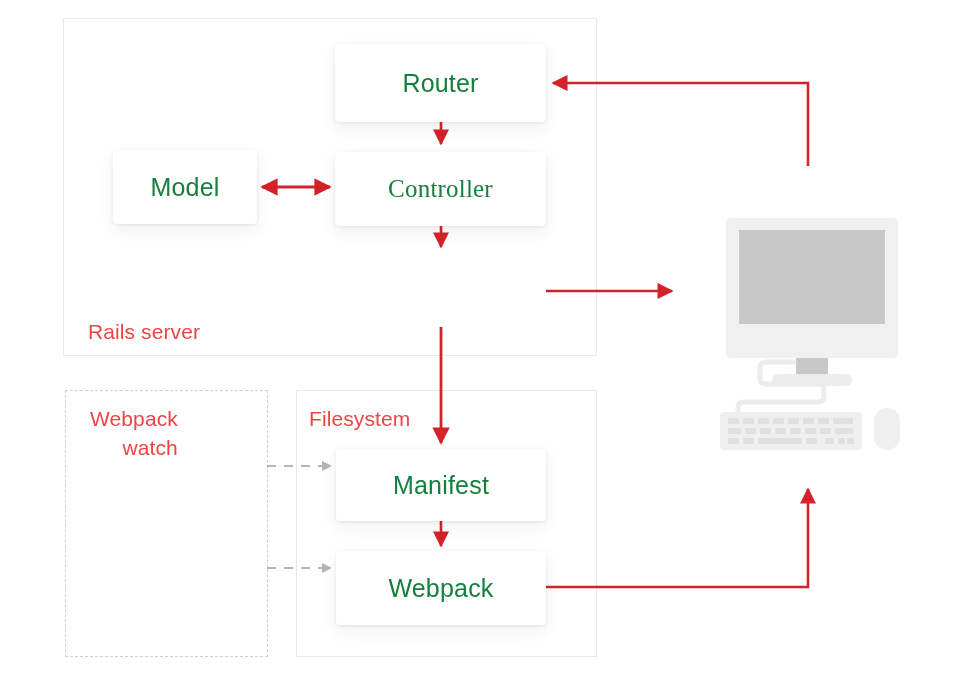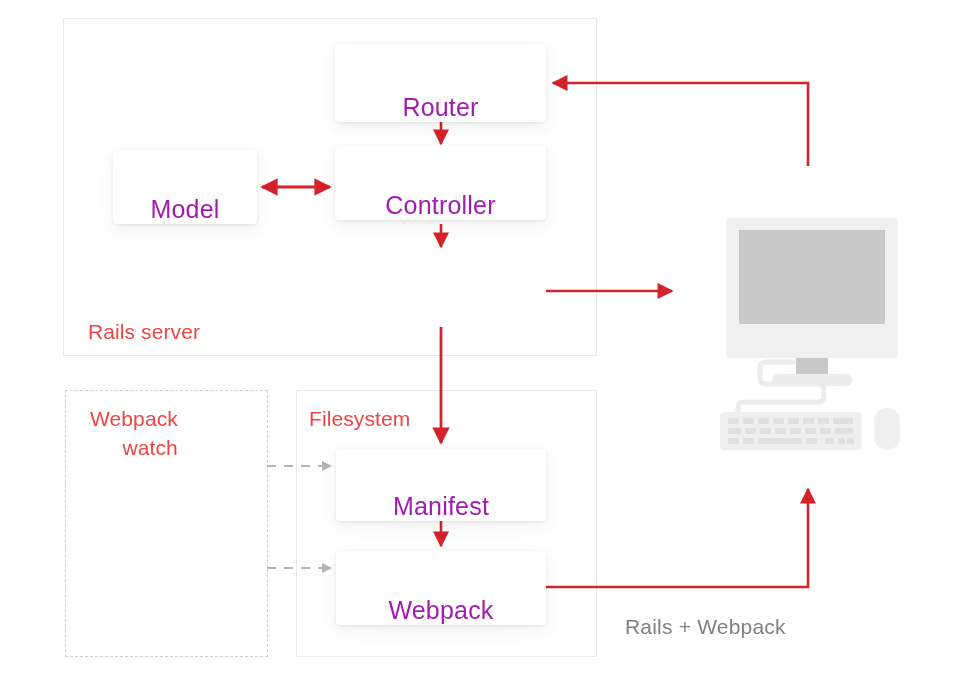--- a/index.html
+++ b/index.html
@@ -55,31 +55,31 @@
 
   
   .node {
     position: absolute;
     box-sizing: border-box;
     background: #ffffff;
     border-radius: 4px;
     box-shadow: 0 1px 3px rgba(60,60,70,0.10),
                 0 6px 16px rgba(60,60,70,0.07);
     display: flex;
-    align-items: flex-end;
+    align-items: center;
     justify-content: center;
-    color: #a21caf;
+    color: #15803d;
     font-size: 25px;
     font-weight: 400;
     letter-spacing: 0.2px;
   }
 
   #node-router     { left: 335px; top: 44px;  width: 211px; height: 78px; }
   #node-model      { left: 113px; top: 150px; width: 144px; height: 74px; }
-  #node-controller { left: 335px; top: 146px; width: 211px; height: 74px; }
+  #node-controller { left: 335px; top: 152px; width: 211px; height: 74px; font-family: Liberation Serif, serif; }
   #node-view       { left: 335px; top: 253px; width: 211px; height: 74px; }
   #node-manifest   { left: 336px; top: 449px; width: 210px; height: 72px; }
   #node-assets     { left: 336px; top: 551px; width: 210px; height: 74px; }
 
   
   #connectors {
     position: absolute;
     left: 0; top: 0;
     width: 960px;
     height: 680px;
@@ -205,15 +205,14 @@
       <rect x="48" y="228" width="44" height="6" rx="1"></rect>
       <rect x="96" y="228" width="11" height="6" rx="1"></rect>
       <rect x="115" y="228" width="9" height="6" rx="1"></rect>
       <rect x="128" y="228" width="7" height="6" rx="1"></rect>
       <rect x="137" y="228" width="7" height="6" rx="1"></rect>
     </g>
 
     <rect x="164" y="198" width="26" height="42" rx="13" fill="#efefef"></rect>
   </svg>
 
-  <div id="caption-rails-webpack">Rails + Webpack</div>
 
 </div>
 
 </body></html>

